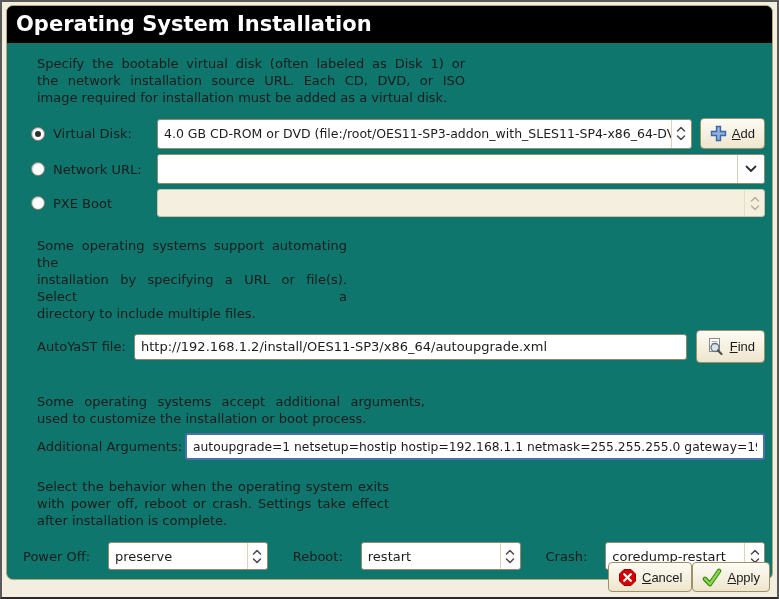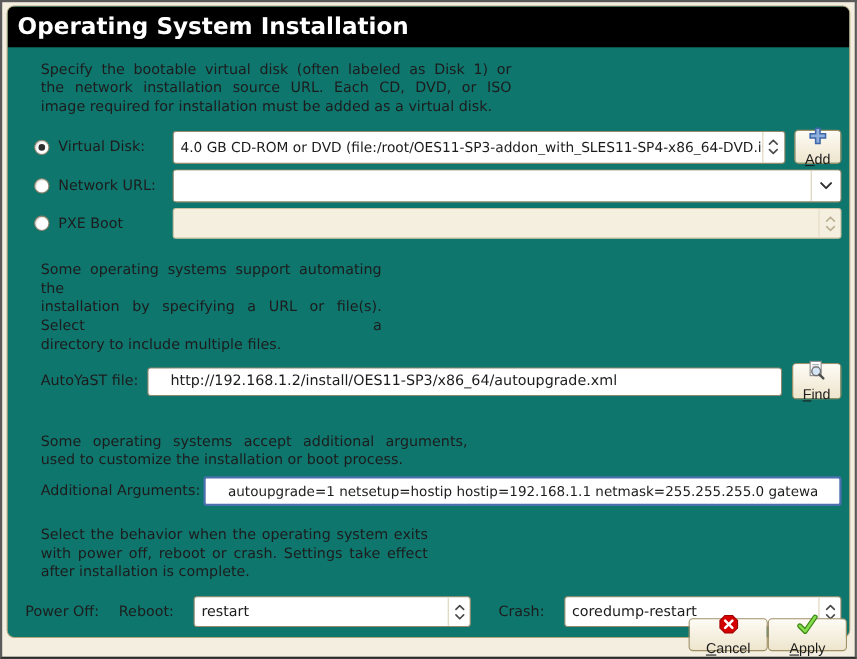--- a/index.html
+++ b/index.html
@@ -74,35 +74,34 @@
     flex:1; border:none; outline:none; padding:0 6px;
     font-family:inherit; font-size:13px; background:#fff; color:#1c1c1c;
   }
   .dropbtn {
     width:27px; border-left:1px solid #d8cfb4; background:#fff;
     display:flex; align-items:center; justify-content:center; flex:none;
   }
 
   .textentry {
     flex:1; height:26px; border:1px solid #90876f; border-radius:3px;
-    padding:0 20px; font-family:inherit; font-size:13px;
+    padding:0 6px; font-family:inherit; font-size:13px;
     background:#fff; color:#1c1c1c; outline:none;
   }
   .textentry.focused {
     border:2px solid #4c6fae; height:27px; font-size:12.3px;
   }
 
   .btn {
     display:inline-flex; align-items:center; justify-content:center;
     gap:5px; height:31px; padding:0 9px;
     background:linear-gradient(#fdfbf4,#eee5cd);
     border:1px solid #a09065; border-radius:4px;
     font-size:13px; color:#1c1c1c; cursor:default;
     box-shadow:0 1px 0 rgba(255,255,255,.6) inset;
-    flex-direction:column;
   }
   .btn u { text-decoration:underline; }
 
   .field-row { display:flex; align-items:center; }
   .ay-row { margin-top:8px; }
   .ay-label { width:103px; flex:none; }
   .ay-row .btn { margin-left:9px; height:33px; }
   .arg-row { margin-top:6px; }
   .arg-label { width:154px; flex:none; }
 
@@ -224,20 +223,28 @@
       </div>
 
       <div class="para p4">
         <div class="jline">Select the behavior when the operating system exits</div>
         <div class="jline">with power off, reboot or crash.  Settings take effect</div>
         <div>after installation is complete.</div>
       </div>
 
       <div class="power-row">
         <span class="lbl">Power Off:</span>
+        <div class="combo">
+          <span class="combo-text" style="font-size:13px;">preserve</span>
+          <span class="spinner">
+            <svg width="10" height="15" viewBox="0 0 10 15">
+                <path d="M1.5 5 L5 1.5 L8.5 5 M1.5 10 L5 13.5 L8.5 10" stroke="#4a4a4a" stroke-width="1.5" fill="none" stroke-linecap="round" stroke-linejoin="round"></path>
+              </svg>
+          </span>
+        </div>
         <span class="lbl">Reboot:</span>
         <div class="combo">
           <span class="combo-text" style="font-size:13px;">restart</span>
           <span class="spinner">
             <svg width="10" height="15" viewBox="0 0 10 15">
                 <path d="M1.5 5 L5 1.5 L8.5 5 M1.5 10 L5 13.5 L8.5 10" stroke="#4a4a4a" stroke-width="1.5" fill="none" stroke-linecap="round" stroke-linejoin="round"></path>
               </svg>
           </span>
         </div>
         <span class="lbl">Crash:</span>

